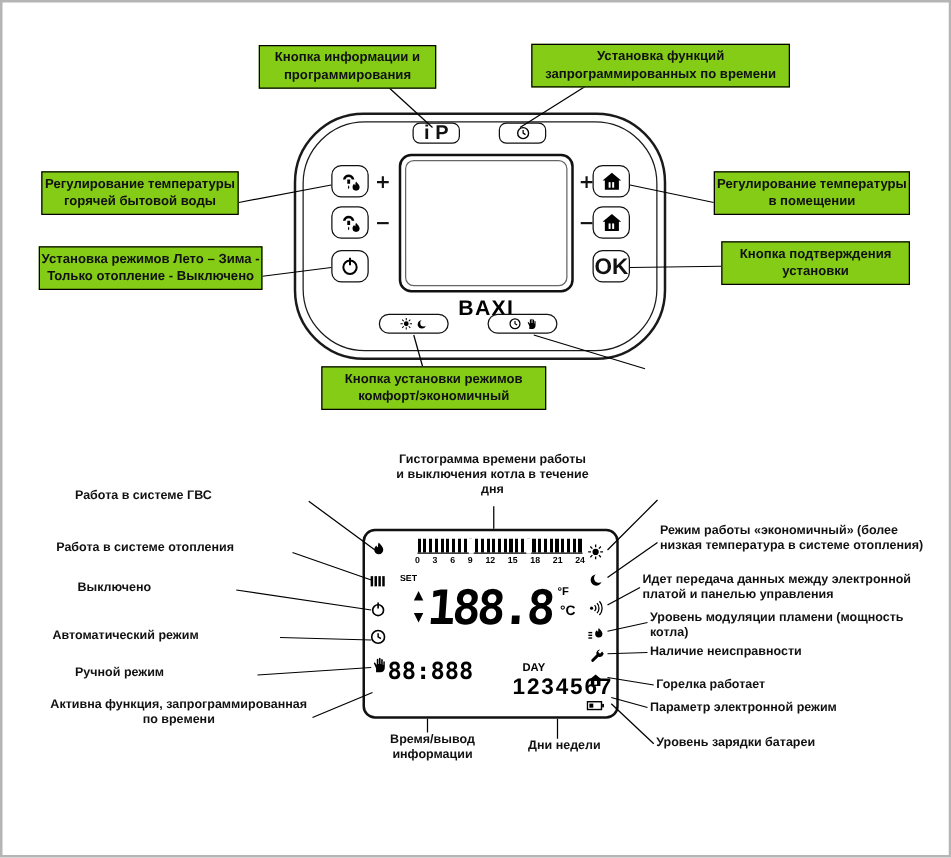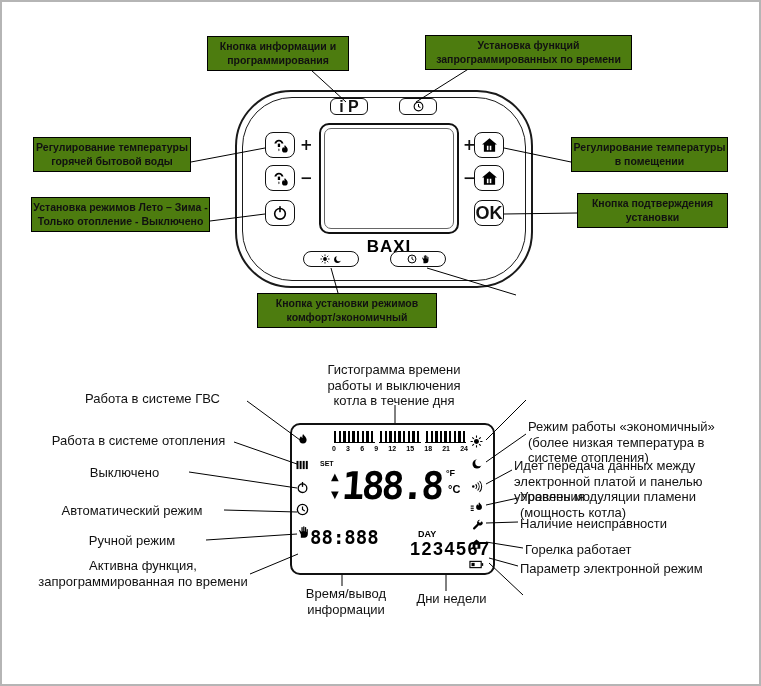--- a/index.html
+++ b/index.html
@@ -1,20 +1,20 @@
 <!DOCTYPE html>
 <html><head>
 <meta charset="utf-8">
 <style>
   *{margin:0;padding:0;box-sizing:border-box}
   body{font-family:"Liberation Sans",sans-serif;background:#ededed}
   .canvas{position:relative;width:761px;height:686px;background:#fff;border:2px solid #b5b5b5;overflow:hidden}
-  .callout{position:absolute;z-index:3;border:1px solid #000;background:#4d7c0f;padding:3px 1px;font-weight:bold;font-size:10.5px;line-height:1.3;text-align:center;color:#111}
-  .lbl{position:absolute;z-index:3;font-weight:normal;font-size:13px;line-height:1.2;color:#111}
-  .lbl.ra{text-align:center}
+  .callout{position:absolute;z-index:3;border:1px solid #000;background:#84cc16;padding:3px 1px;font-weight:bold;font-size:10.5px;line-height:1.3;text-align:center;color:#111}
+  .lbl{position:absolute;z-index:3;font-weight:bold;font-size:10px;line-height:1.2;color:#111}
+  .lbl.ra{text-align:left}
   .lbl.ca{text-align:center}
   #connectors{position:absolute;left:0;top:0;z-index:2}
   .shell{position:absolute;z-index:1;border:2px solid #1a1a1a;border-radius:56px;background:#fff}
   .shell-inner{position:absolute;left:5px;top:5px;right:5px;bottom:5px;border:1px solid #1a1a1a;border-radius:50px}
   .btn{position:absolute;z-index:2;display:flex;align-items:center;justify-content:center;gap:3px;border:1.6px solid #111;border-radius:8px;background:#fff;font-weight:bold;color:#111}
   .sign{position:absolute;z-index:2;font-weight:bold;font-size:15px;color:#111;font-family:"DejaVu Sans",sans-serif}
   .screen{position:absolute;z-index:2;border:2px solid #111;border-radius:10px;background:#fff}
   .screen-inner{position:absolute;left:3px;top:3px;right:3px;bottom:3px;border:1px solid #666;border-radius:7px}
   .brand{position:absolute;z-index:2;font-weight:bold;font-size:17px;letter-spacing:1px;text-align:center;color:#000}
   .lcd{position:absolute;z-index:1;border:2px solid #111;border-radius:10px;background:#fff}
@@ -242,20 +242,21 @@
   <div class="lbl ra" style="left:40px;top:501px;width:180px">Автоматический режим</div>
   <div class="lbl ra" style="left:58px;top:531px;width:144px">Ручной режим</div>
   <div class="lbl ca" style="left:36px;top:556px;width:210px">Активна функция, запрограммированная по времени</div>
 
   <div class="lbl" style="left:526px;top:417px;width:212px">Режим работы «экономичный» (более низкая температура в системе отопления)</div>
   <div class="lbl" style="left:512px;top:456px;width:240px">Идет передача данных между электронной платой и панелью управления</div>
   <div class="lbl" style="left:518px;top:487px;width:212px">Уровень модуляции пламени (мощность котла)</div>
   <div class="lbl" style="left:518px;top:514px;width:185px">Наличие неисправности</div>
   <div class="lbl" style="left:523px;top:540px;width:160px">Горелка работает</div>
   <div class="lbl" style="left:518px;top:559px;width:205px">Параметр электронной режим</div>
+  <div class="lbl" style="left:523px;top:587px;width:195px">Уровень зарядки батареи</div>
 
   <div class="lbl ca" style="left:288px;top:584px;width:112px">Время/вывод информации</div>
   <div class="lbl ca" style="left:402px;top:589px;width:95px">Дни недели</div>
 
   <svg id="connectors" width="761" height="686">
     <g stroke="#000" stroke-width="1">
       <line x1="309" y1="68" x2="344" y2="100"></line>
       <line x1="468" y1="66" x2="414" y2="100"></line>
       <line x1="189" y1="160" x2="263" y2="146"></line>
       <line x1="208" y1="219" x2="263" y2="212"></line>

